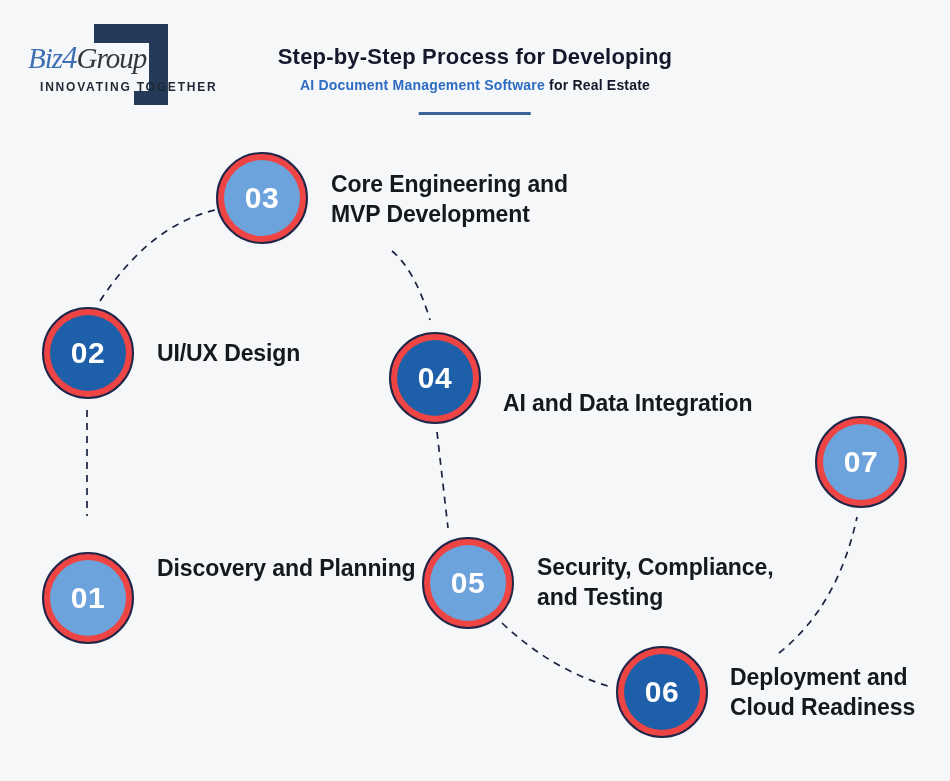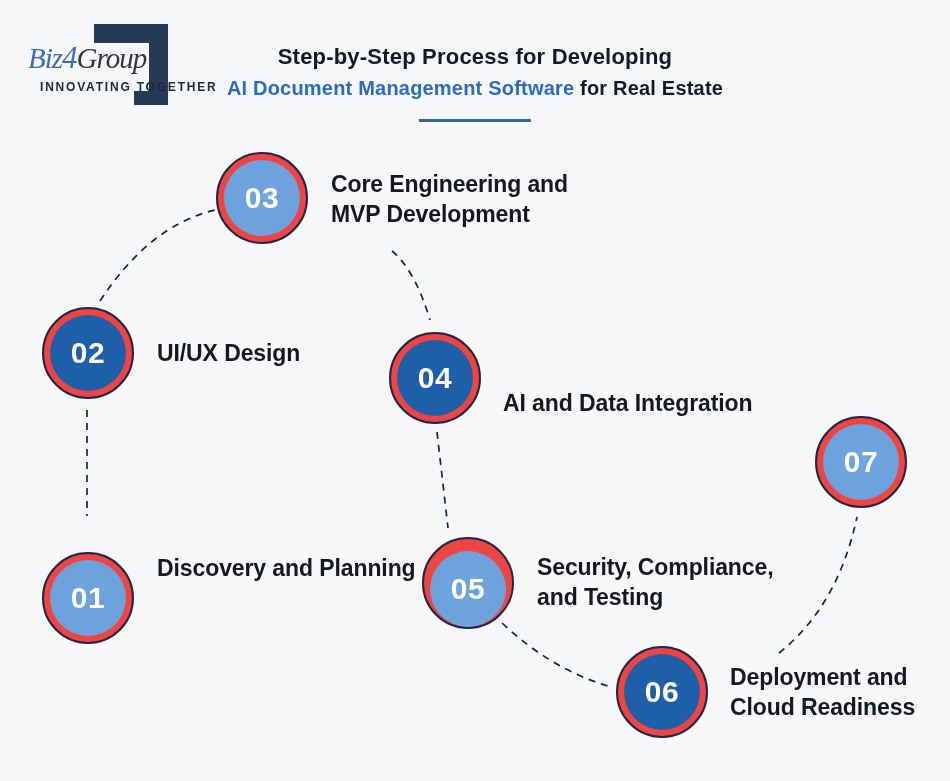--- a/index.html
+++ b/index.html
@@ -16,21 +16,21 @@
   .logo .bracket-svg { position:absolute; left:0; top:0; width:160px; height:100px; }
   .brand { position:absolute; left:12px; top:28px; font-family:Liberation Serif, serif; font-style:italic; font-size:29px; letter-spacing:-1px; white-space:nowrap; z-index:2; }
   .brand .b-biz  { color:#3d6fb5; }
   .brand .b-four { color:#3d6fb5; font-size:31px; }
   .brand .b-group{ color:#33373b; }
   .tagline { position:absolute; left:24px; top:68px; font-size:12px; font-weight:700; letter-spacing:1.8px; color:#1f2835; z-index:2; white-space:nowrap; }
 
   
   .header { position:absolute; top:44px; left:50%; transform:translateX(-50%); text-align:center; white-space:nowrap; z-index:1; }
   .title-line1 { font-size:22px; font-weight:600; color:#14182b; letter-spacing:0.2px; }
-  .title-line2 { margin-top:7px; font-size:20px; font-weight:600; color:#14182b; letter-spacing:0.2px; }
+  .title-line2 { margin-top:7px; font-size:14px; font-weight:600; color:#14182b; letter-spacing:0.2px; }
   .title-highlight { color:var(--accent,#2d6cc3); font-weight:700; }
   .title-underline { width:112px; height:3px; background:var(--underline,#3a6498); margin:19px auto 0; }
 
   
   .connectors { position:absolute; left:0; top:0; width:950px; height:781px; pointer-events:none; }
   .connector { fill:none; stroke:#1c2240; stroke-width:1.7; stroke-dasharray:7 6; }
 
   
   .step-circle {
     position:absolute; width:92px; height:92px; border-radius:50%;
@@ -111,21 +111,21 @@
     <div class="inner">03</div>
   </div>
   <div class="step-label l3">Core Engineering and
 MVP Development</div>
 
   <div class="step-circle dark c4" style="border-color: rgb(32, 37, 74);">
     <div class="inner">04</div>
   </div>
   <div class="step-label l4">AI and Data Integration</div>
 
-  <div class="step-circle light c5" style="border-color: rgb(32, 37, 74); align-items: flex-end;">
+  <div class="step-circle light c5" style="border-color: rgb(32, 37, 74);">
     <div class="inner">05</div>
   </div>
   <div class="step-label l5">Security, Compliance,
 and Testing</div>
 
   <div class="step-circle dark c6" style="border-color: rgb(32, 37, 74);">
     <div class="inner">06</div>
   </div>
   <div class="step-label l6">Deployment and
 Cloud Readiness</div>

